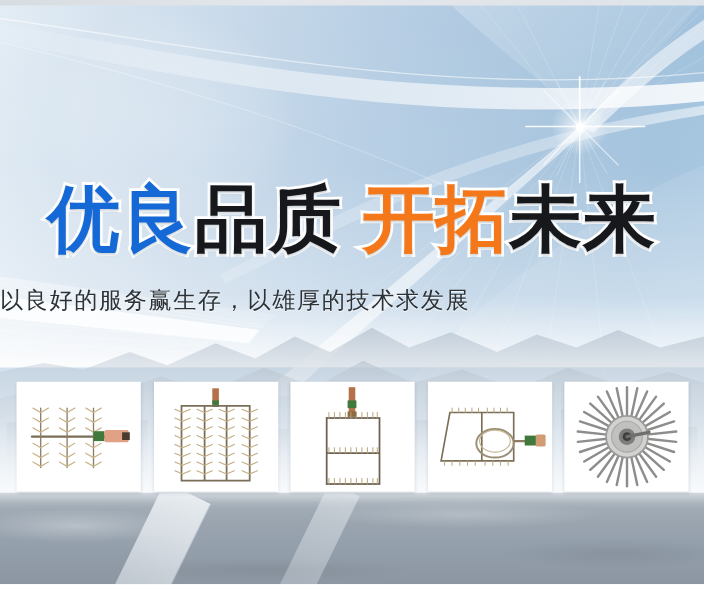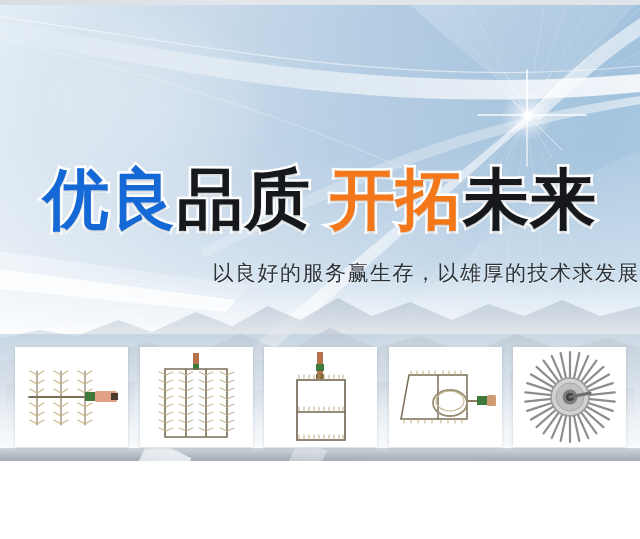--- a/index.html
+++ b/index.html
@@ -4,21 +4,21 @@
 <style>
   * { margin:0; padding:0; box-sizing:border-box; }
   html, body {
     width:640px; height:539px;
     font-family:"Liberation Sans", sans-serif;
     background:#ffffff; overflow:hidden;
   }
 
   #banner {
     position:relative;
-    width:640px; height:461px;
+    width:640px; height:531px;
     overflow:hidden;
     background:#c3d8ea;
   }
 
   
   .top-strip {
     position:absolute; left:0; top:0; width:640px; height:5px;
     background:linear-gradient(to right,#d8dde2 0%,#e3e7eb 40%,#dfe4e8 100%);
     z-index:30;
   }
@@ -113,21 +113,21 @@
     text-shadow:0 2px 2px rgba(90,110,130,.28);
   }
   .hl-blue  { color:#1569d6; }
   .hl-dark  { color:#16181c; }
   .hl-orange{ color:#f4771a; }
   .hl-gap   { display:inline-block; width:18px; }
 
   
   .subtitle {
     position:absolute; left:0; top:258px; width:640px;
-    text-align:right; z-index:20;
+    text-align:left; z-index:20;
     font-size:21px; line-height:30px;
     color:#2b3238;
     letter-spacing:1.5px;
     white-space:nowrap;
     font-family:"DejaVu Sans","Liberation Sans",sans-serif;
     text-shadow:0 1px 1px rgba(255,255,255,.85);
   }
 
   
   .cards {

